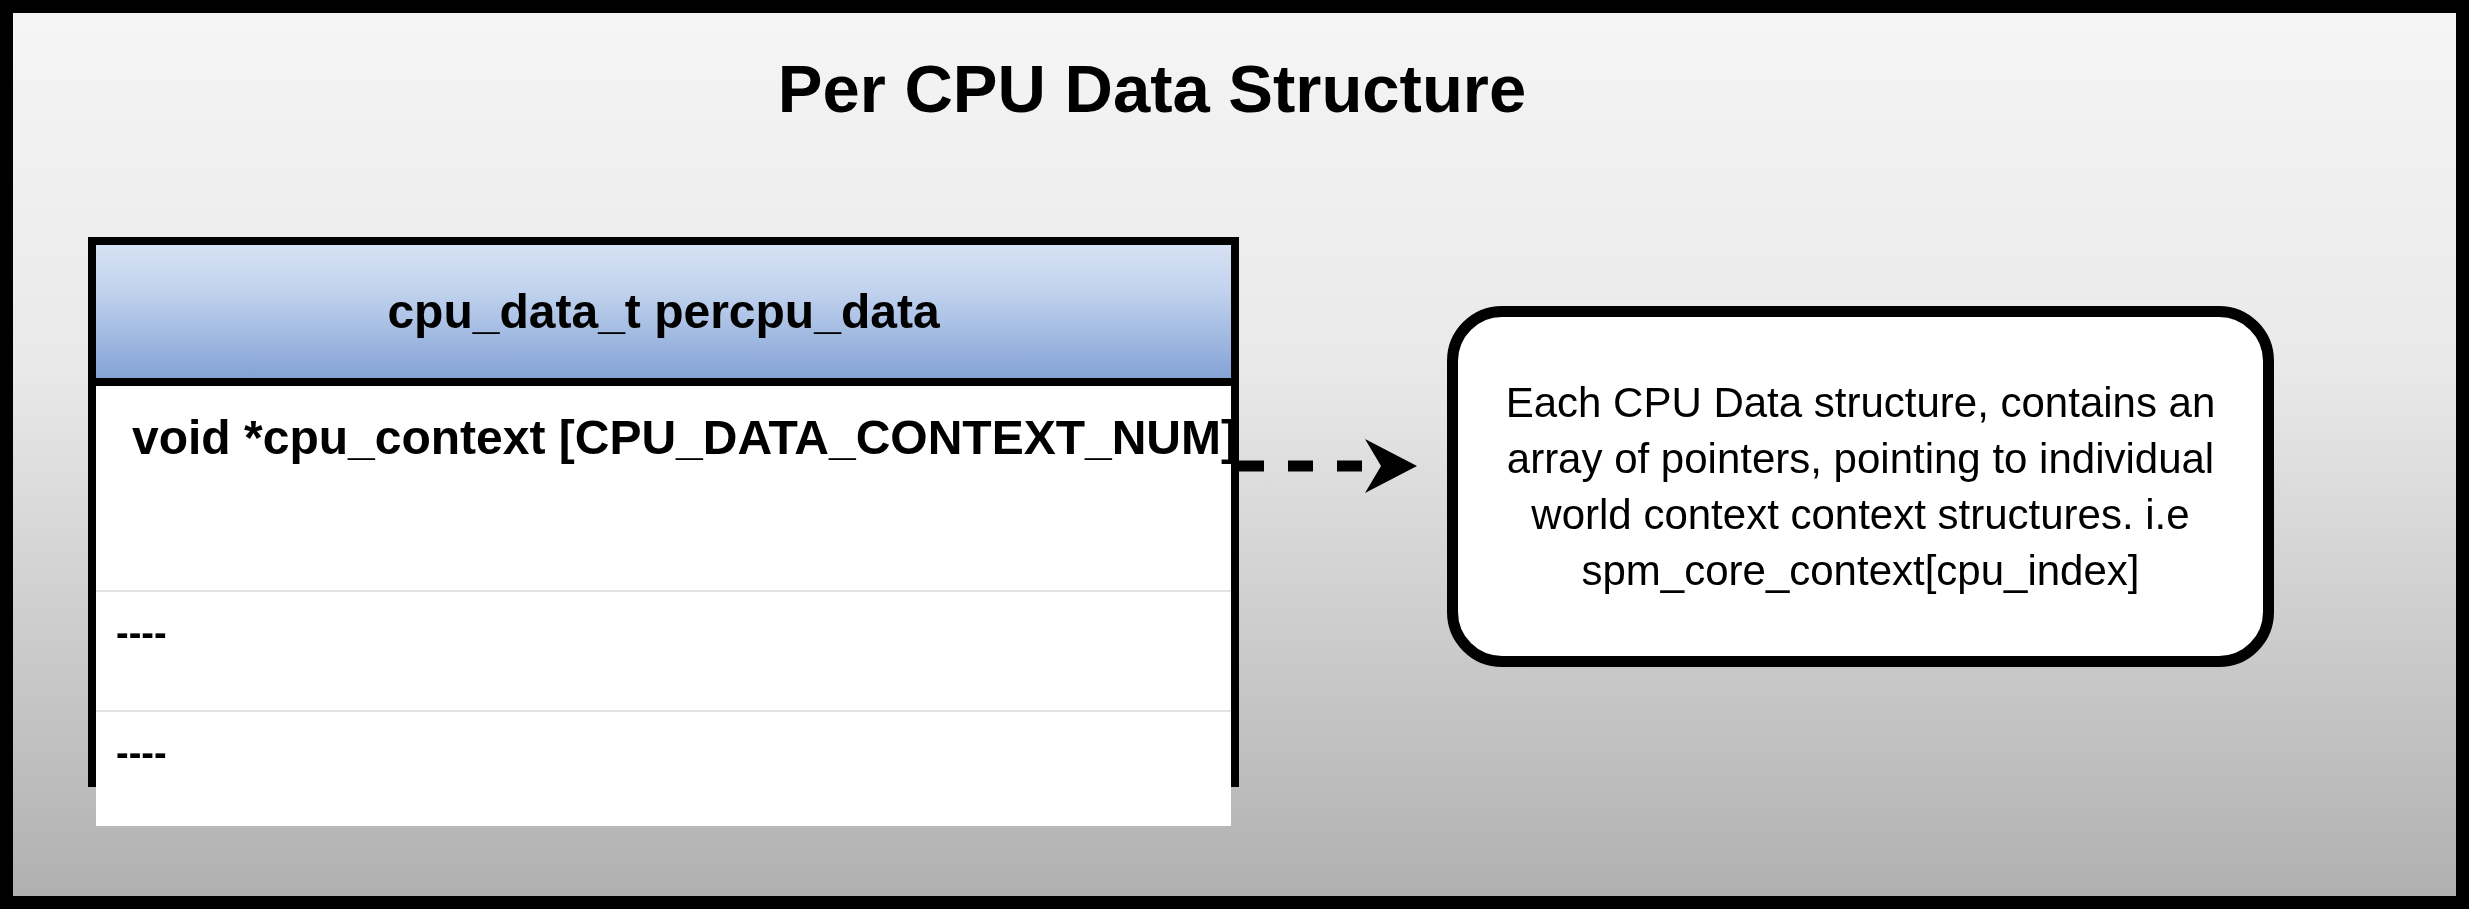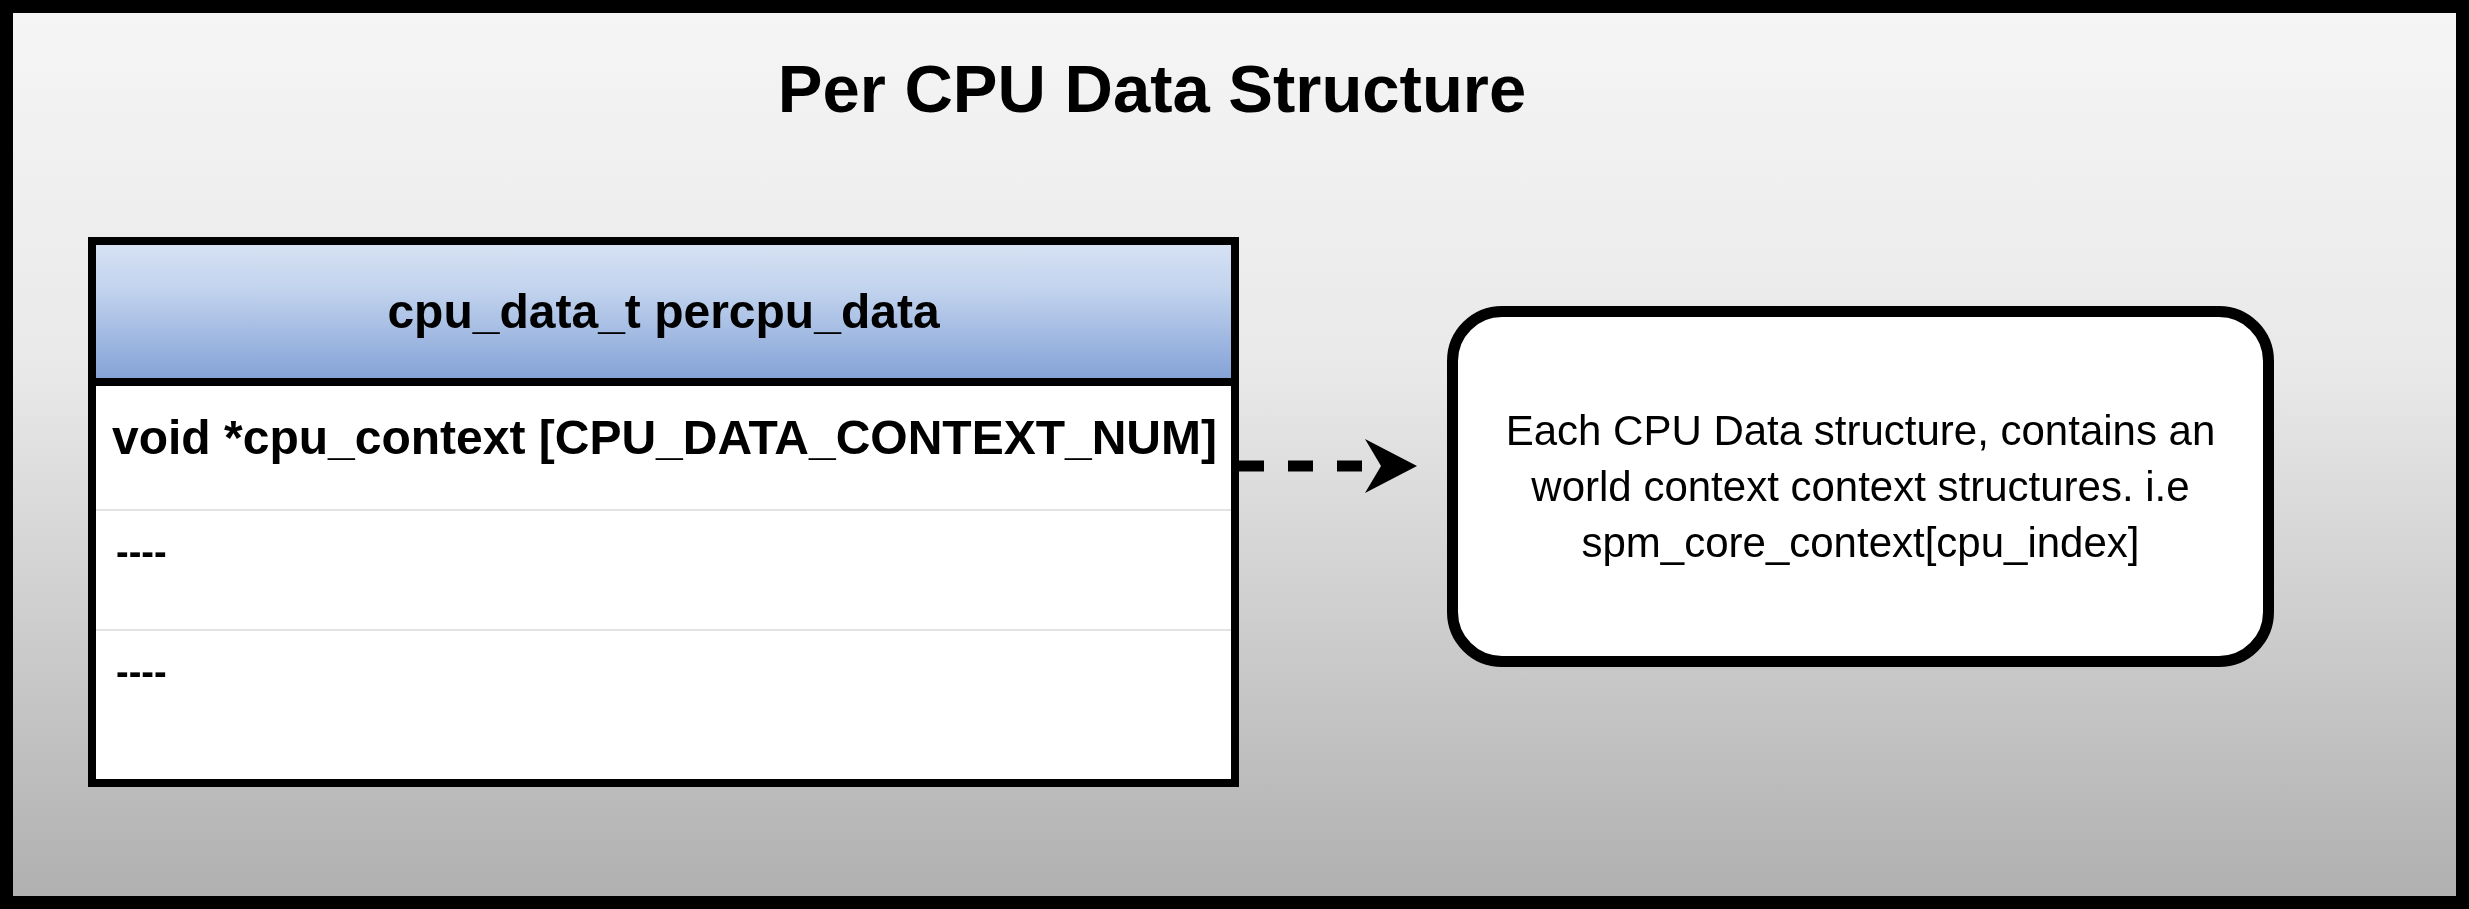--- a/index.html
+++ b/index.html
@@ -39,23 +39,23 @@
   }
   .struct-row{
     box-sizing:border-box;
     background:var(--box-bg,#fff);
     color:var(--ink,#000);
     font-weight:bold;
     white-space:nowrap;
     overflow:hidden;
   }
   .struct-row.row1{
-    height:125px;
+    height:206px;
     border-bottom:2px solid var(--divider,#e3e3e3);
-    padding:24px 8px 0 16px;
+    padding:24px 8px 0 36px;
     font-size:48px;
   }
   .struct-row.row2{
     height:120px;
     border-bottom:2px solid var(--divider,#e3e3e3);
     padding:20px 8px 0 20px;
     font-size:38px;
   }
   .struct-row.row3{
     height:114px;
@@ -100,17 +100,18 @@
     </div>
   </div>
 
   <svg class="arrow-svg" viewBox="0 0 212 60" xmlns="http://www.w3.org/2000/svg" aria-hidden="true">
     <line x1="0" y1="30" x2="138" y2="30" stroke="#000000" stroke-width="11" stroke-dasharray="25 24"></line>
     <path d="M 178 30 L 126 3 L 142 30 L 126 57 Z" fill="#000000"></path>
   </svg>
 
   <div class="callout">
     <div>Each CPU Data structure, contains an</div>
+    <div>array of pointers, pointing to individual</div>
     <div>world context context structures. i.e</div>
     <div>spm_core_context[cpu_index]</div>
   </div>
 
 </div>
 
 </body></html>

